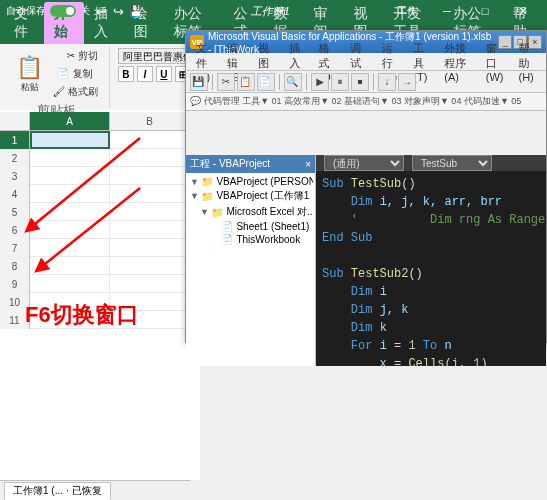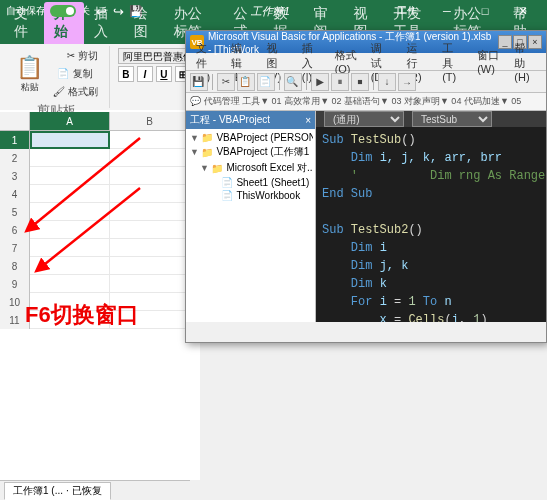--- a/index.html
+++ b/index.html
@@ -406,20 +406,21 @@
       font-size: 9px;
       color: #555;
       gap: 4px;
       overflow: hidden;
     }
 
     
     .vba-body {
       display: flex;
       height: calc(100% - 100px);
+      margin-top: 44px;
     }
 
     
     .vba-project {
       width: 130px;
       min-width: 130px;
       border-right: 1px solid #c0c0c0;
       background: white;
       display: flex;
       flex-direction: column;
@@ -744,20 +745,21 @@
 
   <div class="vba-menubar">
     <span class="vba-menu-item">文件(F)</span>
     <span class="vba-menu-item">编辑(E)</span>
     <span class="vba-menu-item">视图(V)</span>
     <span class="vba-menu-item">插入(I)</span>
     <span class="vba-menu-item">格式(O)</span>
     <span class="vba-menu-item">调试(D)</span>
     <span class="vba-menu-item">运行(R)</span>
     <span class="vba-menu-item">工具(T)</span>
+    <span class="vba-menu-item">外接程序(A)</span>
     <span class="vba-menu-item">窗口(W)</span>
     <span class="vba-menu-item">帮助(H)</span>
   </div>
 
   <div class="vba-toolbar">
     <div class="vba-toolbar-btn">💾</div>
     <div class="vba-separator"></div>
     <div class="vba-toolbar-btn">✂</div>
     <div class="vba-toolbar-btn">📋</div>
     <div class="vba-toolbar-btn">📄</div>

